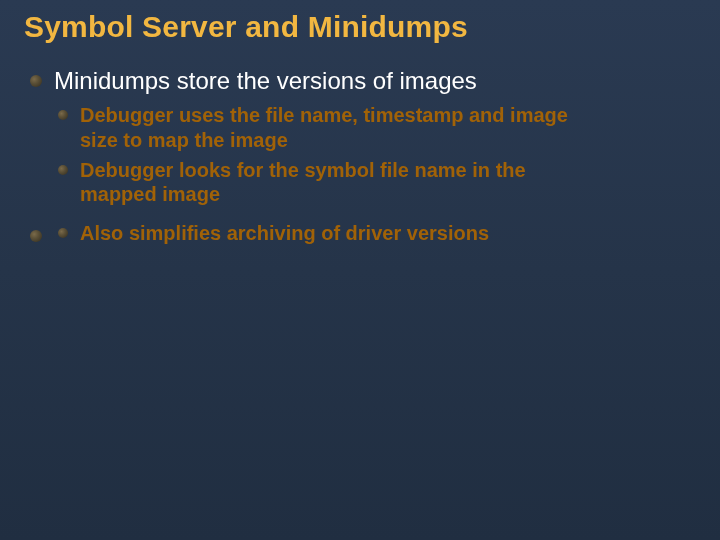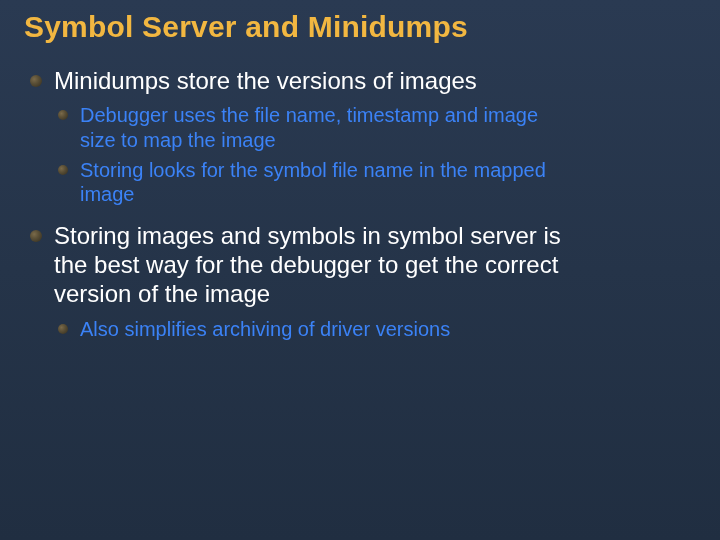--- a/index.html
+++ b/index.html
@@ -47,23 +47,24 @@
     background: radial-gradient(circle at 35% 35%, #7a6a4a 0%, #5a4f36 40%, #3e3726 80%, #2a261a 100%);
     border-radius: 50%;
   }
   .level2 {
     margin-top: 8px;
   }
   .level2 > li {
     position: relative;
     padding-left: 26px;
     margin-bottom: 6px;
-    color: #3b82f6;
+    color: #a16207;
     font-size: 20px;
     line-height: 1.22;
+    font-weight: bold;
   }
   .level2 > li::before {
     content: "";
     position: absolute;
     left: 4px;
     top: 7px;
     width: 10px;
     height: 10px;
     background: radial-gradient(circle at 35% 35%, #7a6a4a 0%, #5a4f36 40%, #3e3726 80%, #2a261a 100%);
     border-radius: 50%;
@@ -73,23 +74,22 @@
 <body>
 
 <div class="slide">
   <h1 class="title">Symbol Server and Minidumps</h1>
 
   <ul class="level1">
     <li>
       <span>Minidumps store the versions of images</span>
       <ul class="level2">
         <li><span>Debugger uses the file name, timestamp and image size to map the image</span></li>
-        <li><span>Storing looks for the symbol file name in the mapped image</span></li>
+        <li><span>Debugger looks for the symbol file name in the mapped image</span></li>
       </ul>
     </li>
     <li>
-      <span>Storing images and symbols in symbol server is the best way for the debugger to get the correct version of the image</span>
       <ul class="level2">
         <li><span>Also simplifies archiving of driver versions</span></li>
       </ul>
     </li>
   </ul>
 </div>
 
 </body></html>

